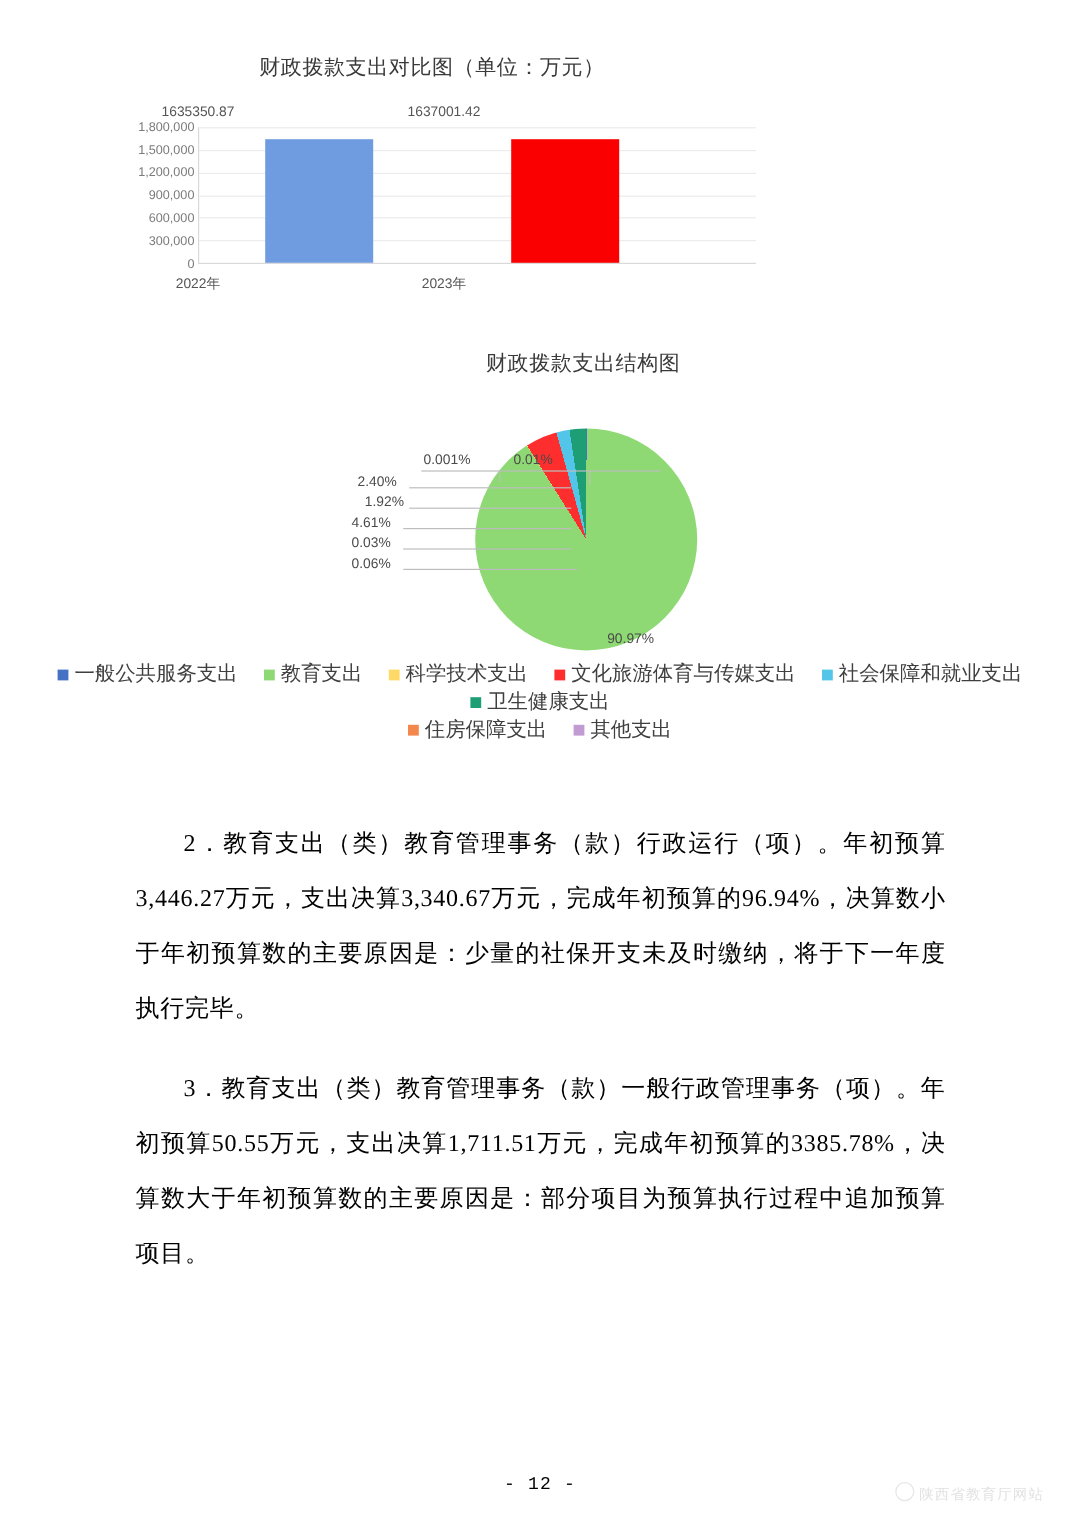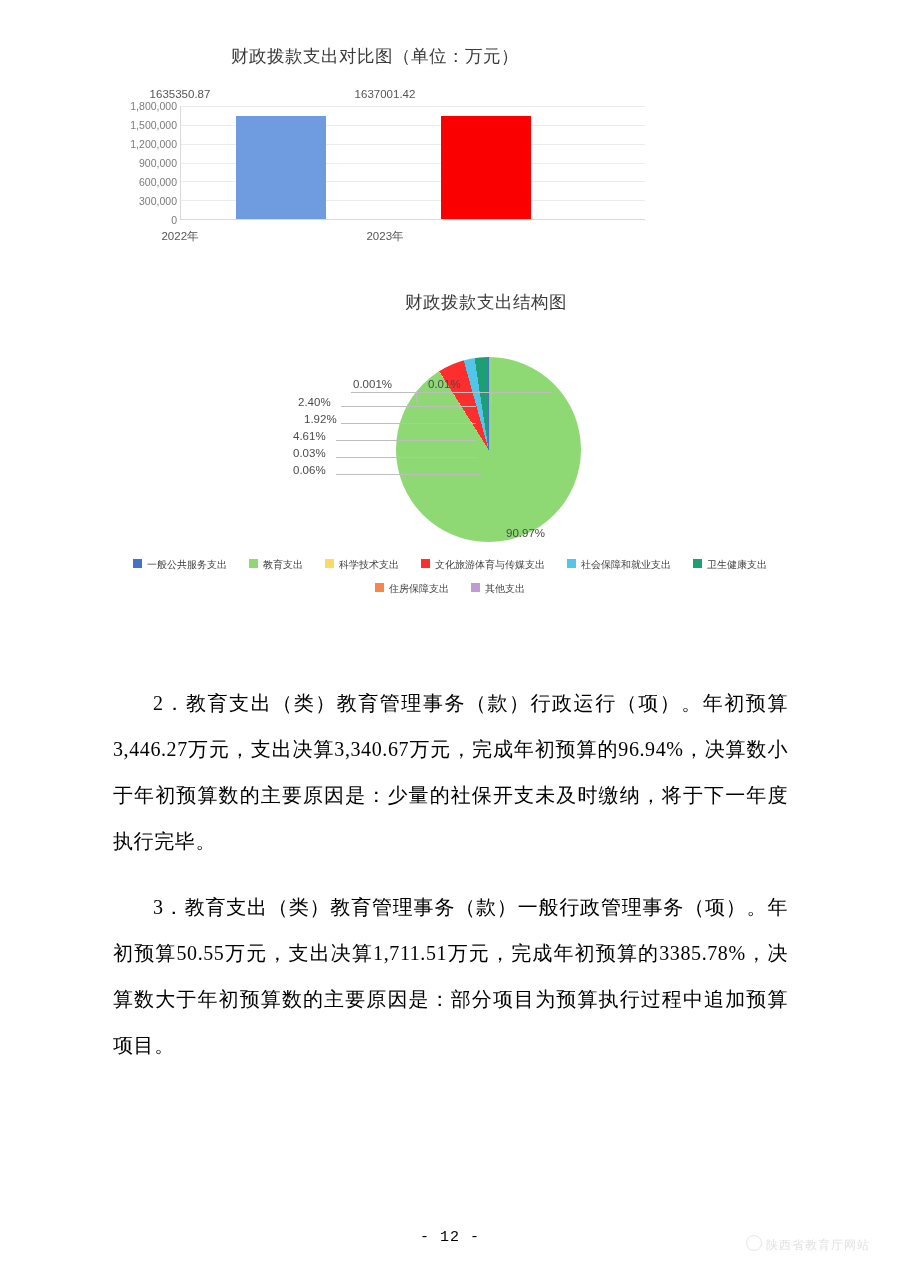--- a/index.html
+++ b/index.html
@@ -18,21 +18,21 @@
   .page {
     position: relative;
     width: 900px;
     height: 1272px;
     box-sizing: border-box;
   }
 
   
   .bar-chart-block {
     position: absolute;
-    left: 15px;
+    left: 0;
     top: 44px;
     width: 720px;
   }
   .chart-title {
     text-align: center;
     font-family: "Liberation Sans", sans-serif;
     font-size: 17.5px;
     color: #3a3a3a;
     letter-spacing: 0.5px;
   }
@@ -138,22 +138,22 @@
     position: absolute;
     left: 0;
     top: 262px;
     width: 900px;
     text-align: center;
     line-height: 22px;
   }
   .legend-item {
     display: inline-block;
     margin: 0 9px;
-    font-family: Liberation Serif, serif;
-    font-size: 10px;
+    font-family: Liberation Mono, monospace;
+    font-size: 17px;
     color: #3f3f3f;
     white-space: nowrap;
   }
   .swatch {
     display: inline-block;
     width: 9px;
     height: 9px;
     margin-right: 5px;
     vertical-align: baseline;
     position: relative;

